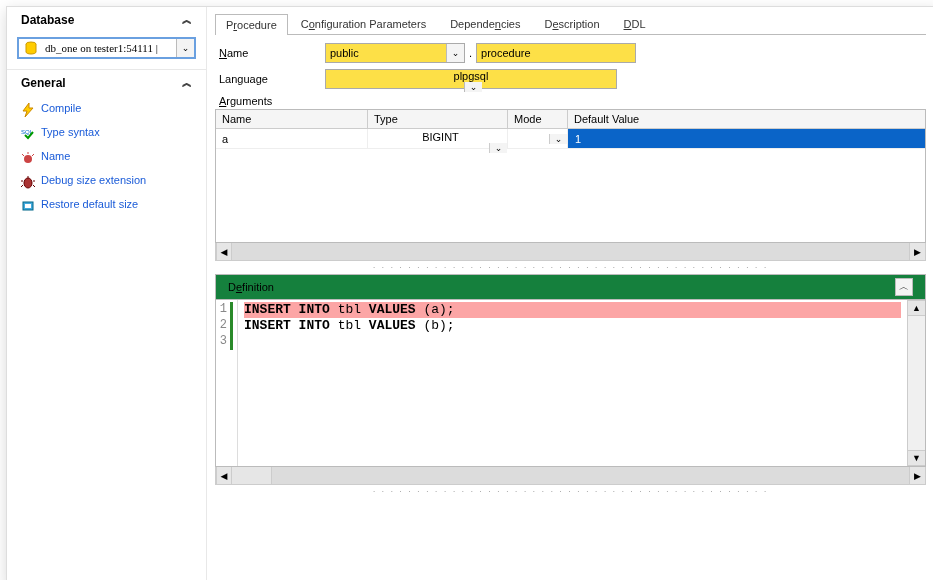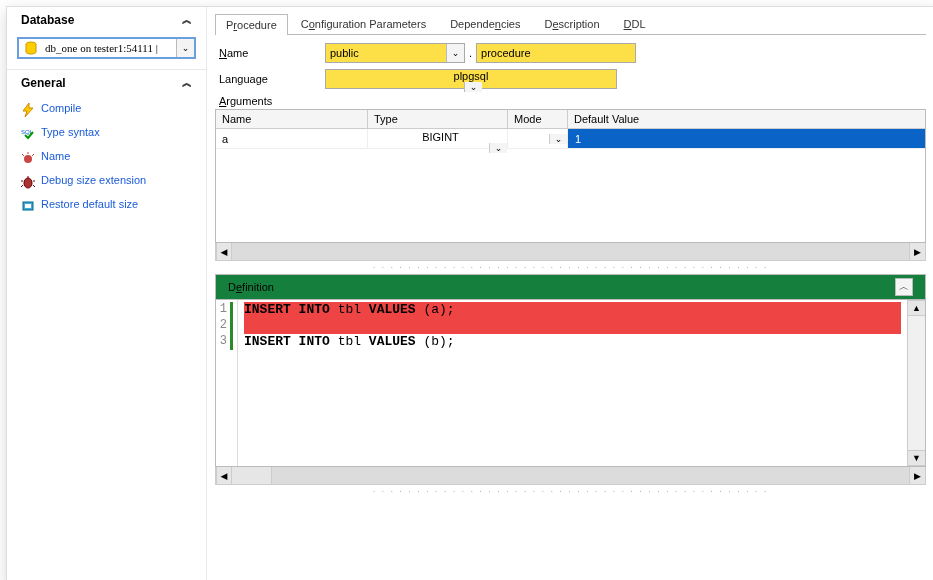--- a/index.html
+++ b/index.html
@@ -253,21 +253,21 @@
     padding: 2px 4px 0 0;
   }
   .gutter div { height: 16px; border-right: 3px solid #2a8a2a; padding-right: 3px; }
   .code {
     flex: 1;
     font-family: "Courier New", monospace;
     font-size: 13px;
     padding: 2px 6px 0 6px;
     overflow: hidden;
   }
-  .code .hl-line { background: #ef4444; height: 32px; white-space: pre; }
+  .code .hl-line { background: #fca5a5; height: 16px; white-space: pre; }
   .code .line { height: 16px; white-space: pre; }
   .kw { font-weight: bold; color: #000; }
   .editor-scroll-v {
     width: 18px;
     border-left: 1px solid #ccc;
     background: #f0f0f0;
     display: flex; flex-direction: column;
     justify-content: space-between;
   }
   .editor-scroll-v .vs-btn {

